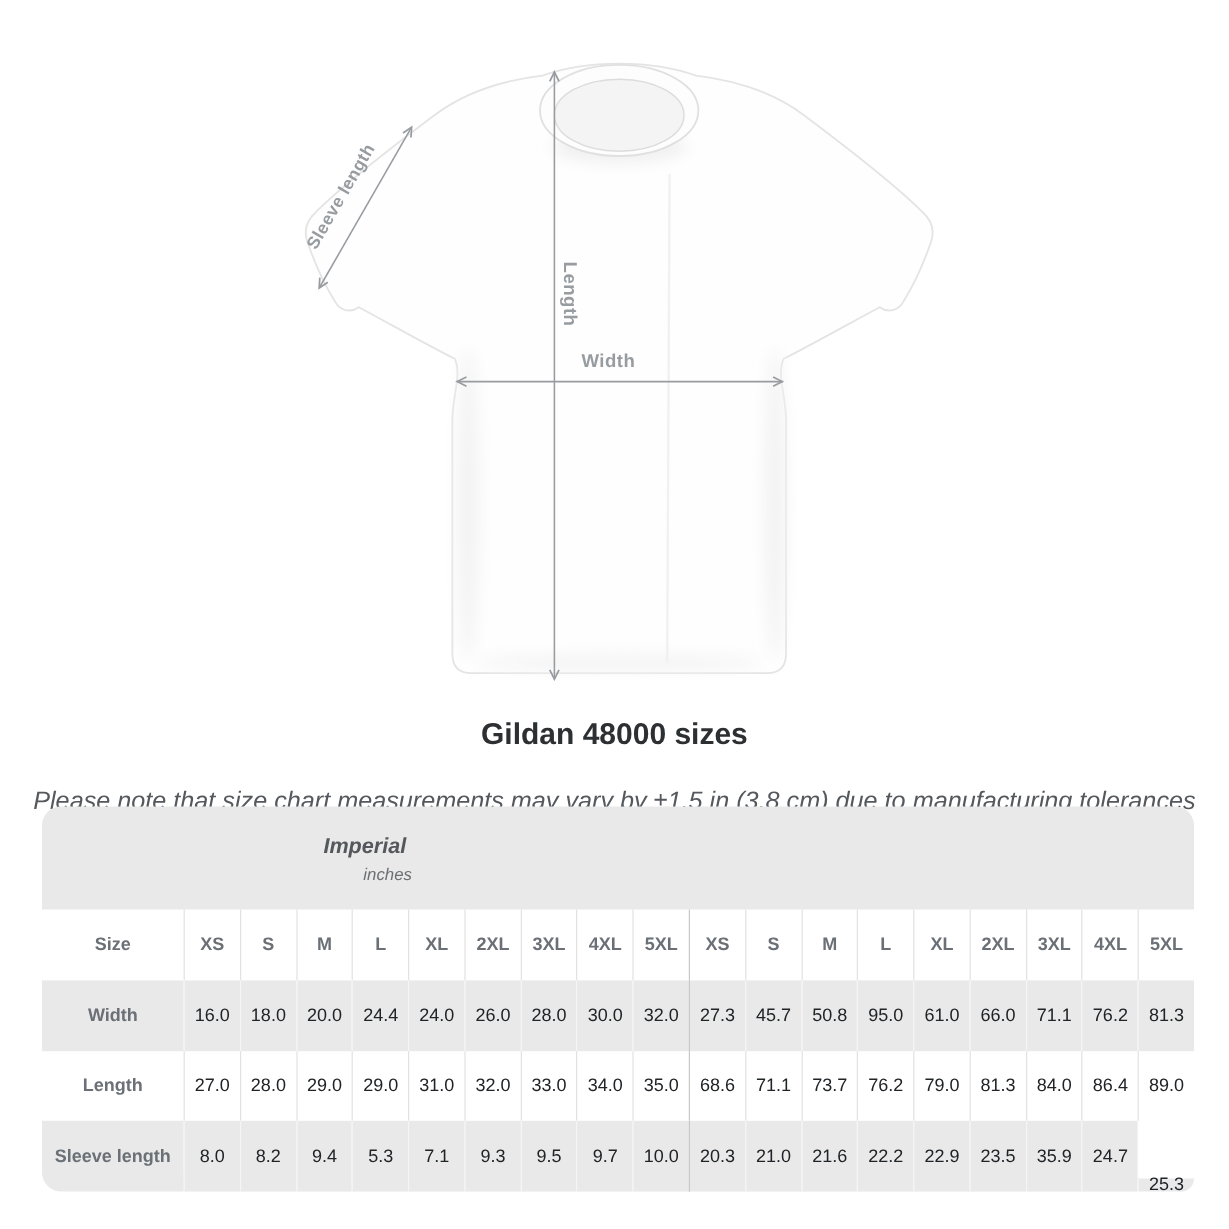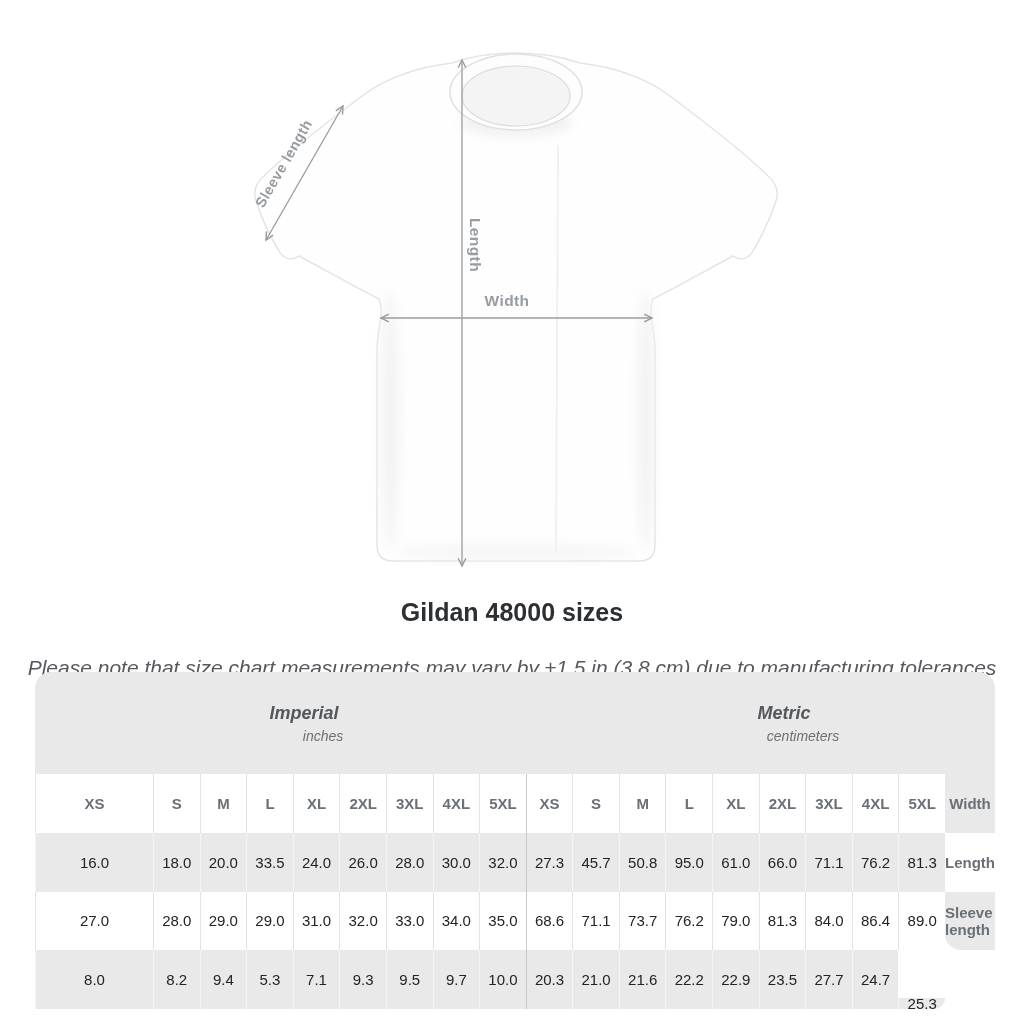--- a/index.html
+++ b/index.html
@@ -10,21 +10,21 @@
   
   .shirt-wrap{position:absolute;left:0;top:0;width:1024px;height:600px;}
   .ann-text{fill:#979ca1;font-weight:bold;letter-spacing:.4px;}
   
   .title{position:absolute;top:598px;left:0;width:1024px;text-align:center;
     font-size:25px;font-weight:700;color:#2d3033;}
   .subtitle{position:absolute;top:632px;left:0;width:1024px;text-align:center;
     font-size:21px;font-style:italic;color:#55595e;margin-top:24px;}
   
   .size-table{position:absolute;left:35px;top:672px;width:960px;}
-  .band{display:grid;grid-template-columns:538px 422px;height:102px;
+  .band{display:grid;grid-template-columns:538px 422px;height:86px;
     background:#e9e9e9;border-radius:16px 16px 0 0;}
   .band-cell{display:flex;flex-direction:column;align-items:center;justify-content:center;gap:4px;}
   .band-title{font-size:18px;font-weight:700;font-style:italic;color:#54585c;}
   .band-unit{font-size:14px;font-style:italic;color:#6b7075;margin-left:38px;}
   .grid{display:grid;grid-template-columns:118px repeat(18,1fr);grid-auto-rows:58.75px;}
   .cell{display:flex;align-items:center;justify-content:center;
     font-size:15px;color:#212427;}
   .cell.hcell,.cell.rlabel{font-weight:700;color:#6a7076;font-size:15px;}
   .cell.r-gray{background:#e9e9e9;}
   .cell.sep{border-left:1px solid #e2e2e2;}
@@ -96,26 +96,23 @@
 
 <div class="title">Gildan 48000 sizes</div>
 <div class="subtitle">Please note that size chart measurements may vary by ±1.5 in (3.8 cm) due to manufacturing tolerances</div>
 
 <div class="size-table">
   <div class="band">
     <div class="band-cell">
       <div class="band-title">Imperial</div>
       <div class="band-unit">inches</div>
     </div>
-    <div class="band-cell">
-      <div class="band-title">Metric</div>
-      <div class="band-unit">centimeters</div>
-    </div>
   </div>
   <div class="grid" id="grid">
+      <div class="cell hcell r-white">Size</div>
       <div class="cell hcell r-white sep">XS</div>
       <div class="cell hcell r-white sep">S</div>
       <div class="cell hcell r-white sep">M</div>
       <div class="cell hcell r-white sep">L</div>
       <div class="cell hcell r-white sep">XL</div>
       <div class="cell hcell r-white sep">2XL</div>
       <div class="cell hcell r-white sep">3XL</div>
       <div class="cell hcell r-white sep">4XL</div>
       <div class="cell hcell r-white sep">5XL</div>
       <div class="cell hcell r-white sep div">XS</div>
@@ -124,21 +121,21 @@
       <div class="cell hcell r-white sep">L</div>
       <div class="cell hcell r-white sep">XL</div>
       <div class="cell hcell r-white sep">2XL</div>
       <div class="cell hcell r-white sep">3XL</div>
       <div class="cell hcell r-white sep">4XL</div>
       <div class="cell hcell r-white sep">5XL</div>
       <div class="cell rlabel r-gray">Width</div>
       <div class="cell r-gray sep">16.0</div>
       <div class="cell r-gray sep">18.0</div>
       <div class="cell r-gray sep">20.0</div>
-      <div class="cell r-gray sep">33.5</div>
+      <div class="cell r-gray sep">24.4</div>
       <div class="cell r-gray sep">24.0</div>
       <div class="cell r-gray sep">26.0</div>
       <div class="cell r-gray sep">28.0</div>
       <div class="cell r-gray sep">30.0</div>
       <div class="cell r-gray sep">32.0</div>
       <div class="cell r-gray sep div">27.3</div>
       <div class="cell r-gray sep">45.7</div>
       <div class="cell r-gray sep">50.8</div>
       <div class="cell r-gray sep">95.0</div>
       <div class="cell r-gray sep">61.0</div>
@@ -174,17 +171,17 @@
       <div class="cell r-gray sep">9.3</div>
       <div class="cell r-gray sep">9.5</div>
       <div class="cell r-gray sep">9.7</div>
       <div class="cell r-gray sep">10.0</div>
       <div class="cell r-gray sep div">20.3</div>
       <div class="cell r-gray sep">21.0</div>
       <div class="cell r-gray sep">21.6</div>
       <div class="cell r-gray sep">22.2</div>
       <div class="cell r-gray sep">22.9</div>
       <div class="cell r-gray sep">23.5</div>
-      <div class="cell r-gray sep">27.7</div>
+      <div class="cell r-gray sep">35.9</div>
       <div class="cell r-gray sep">24.7</div>
       <div class="cell r-gray sep">25.3</div>
     </div>
 </div>
 
 </body></html>

